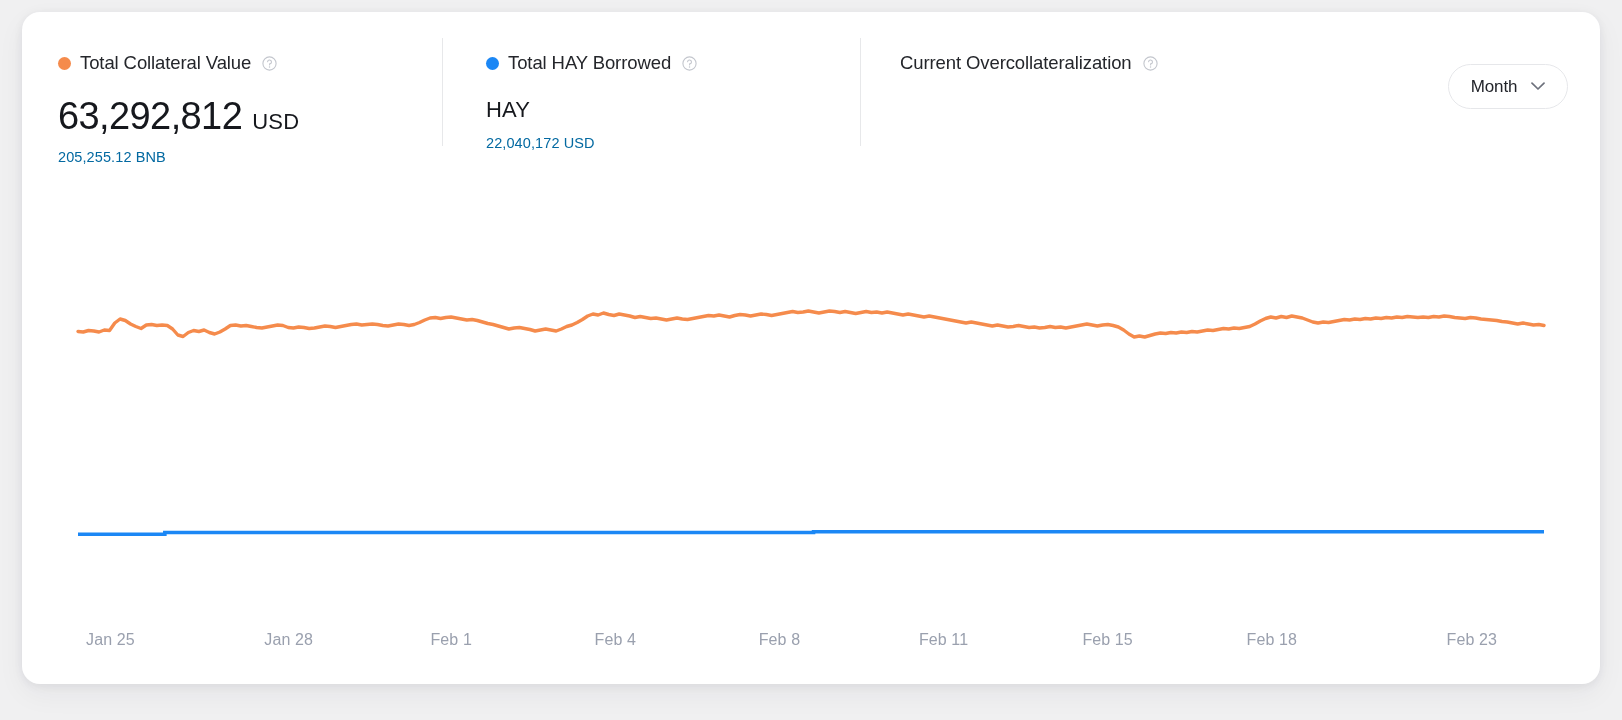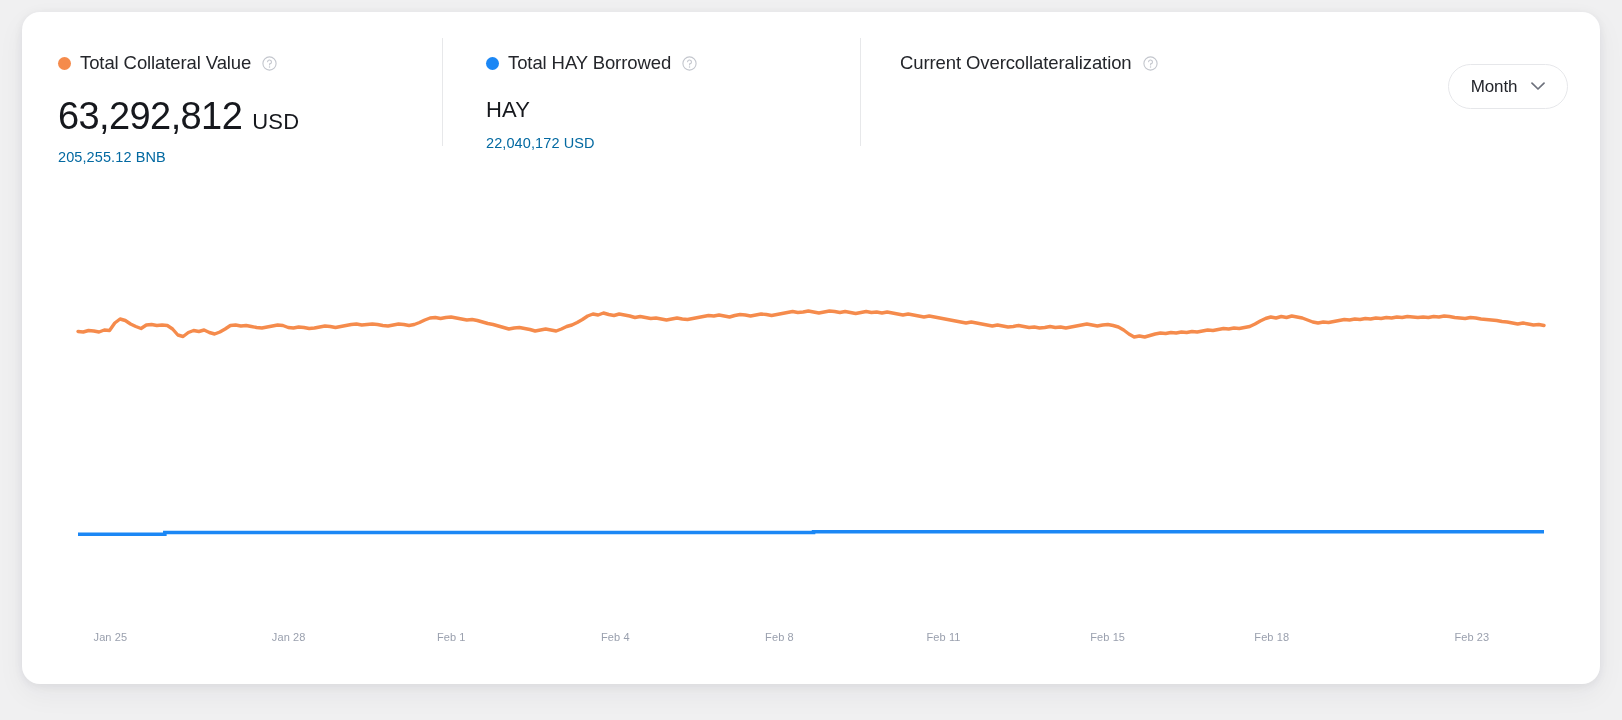--- a/index.html
+++ b/index.html
@@ -165,21 +165,21 @@
   .x-axis {
     position: absolute;
     left: 0;
     bottom: 33px;
     width: 100%;
     height: 20px;
   }
   .x-tick {
     position: absolute;
     transform: translateX(-50%);
-    font-size: 11px;
+    font-size: 16px;
     color: #9aa0ae;
     white-space: nowrap;
     letter-spacing: 0.1px;
   }
 </style>
 </head>
 <body>
 
 <div class="page">
   <div class="card">

